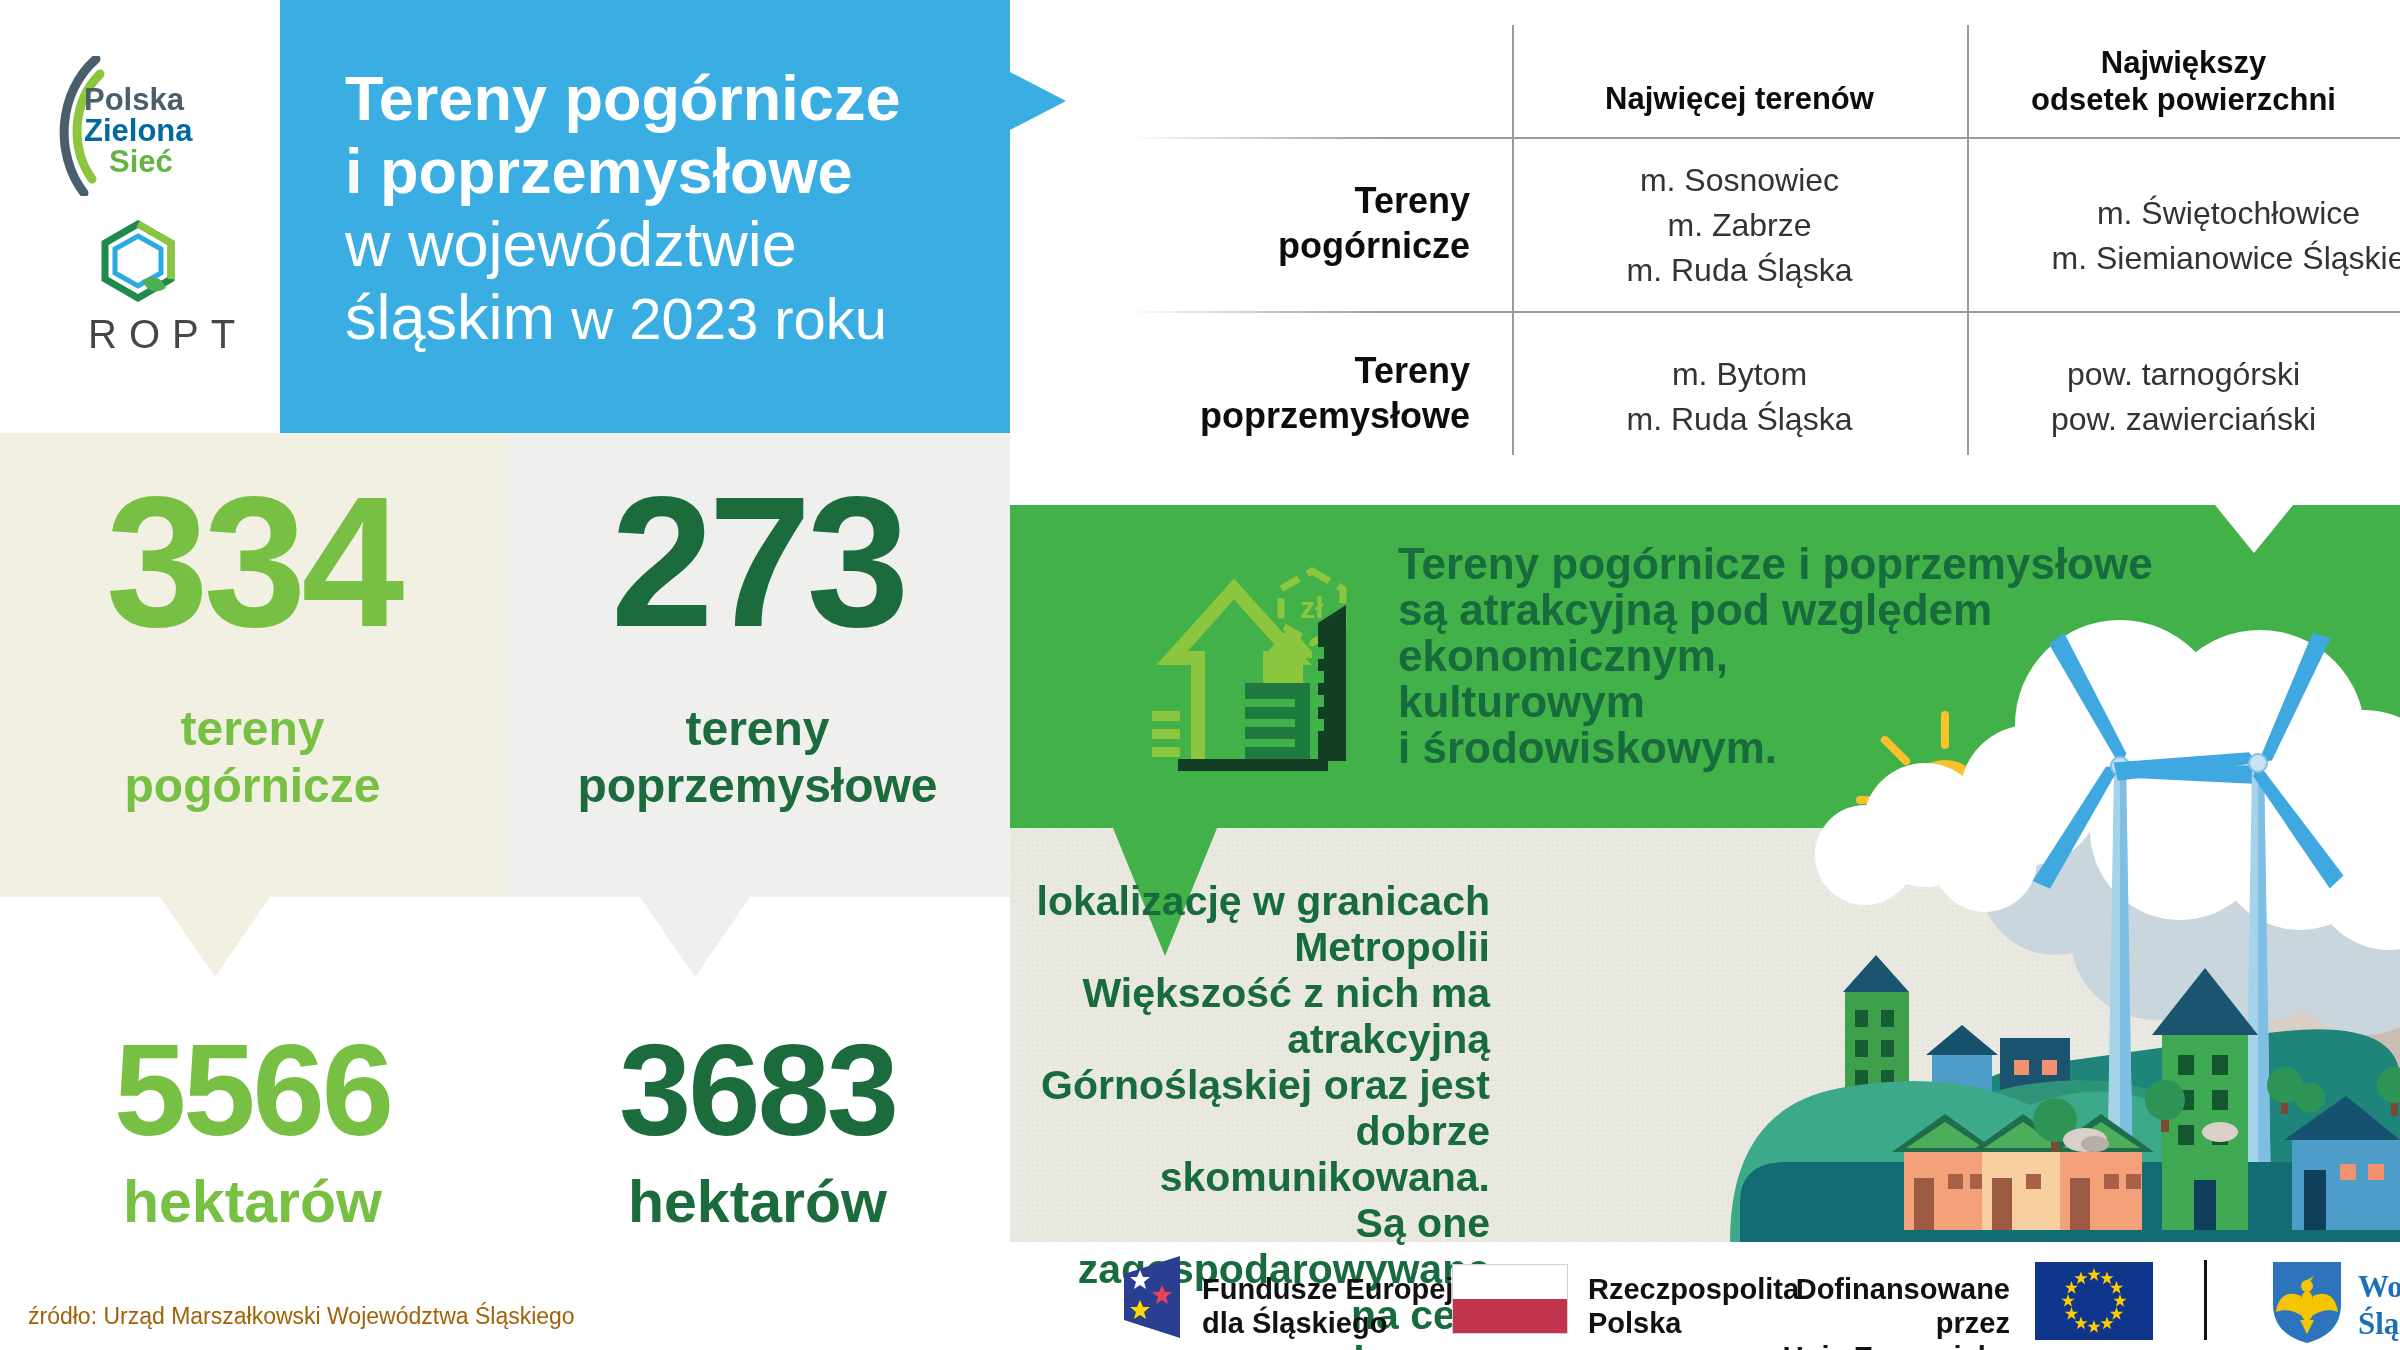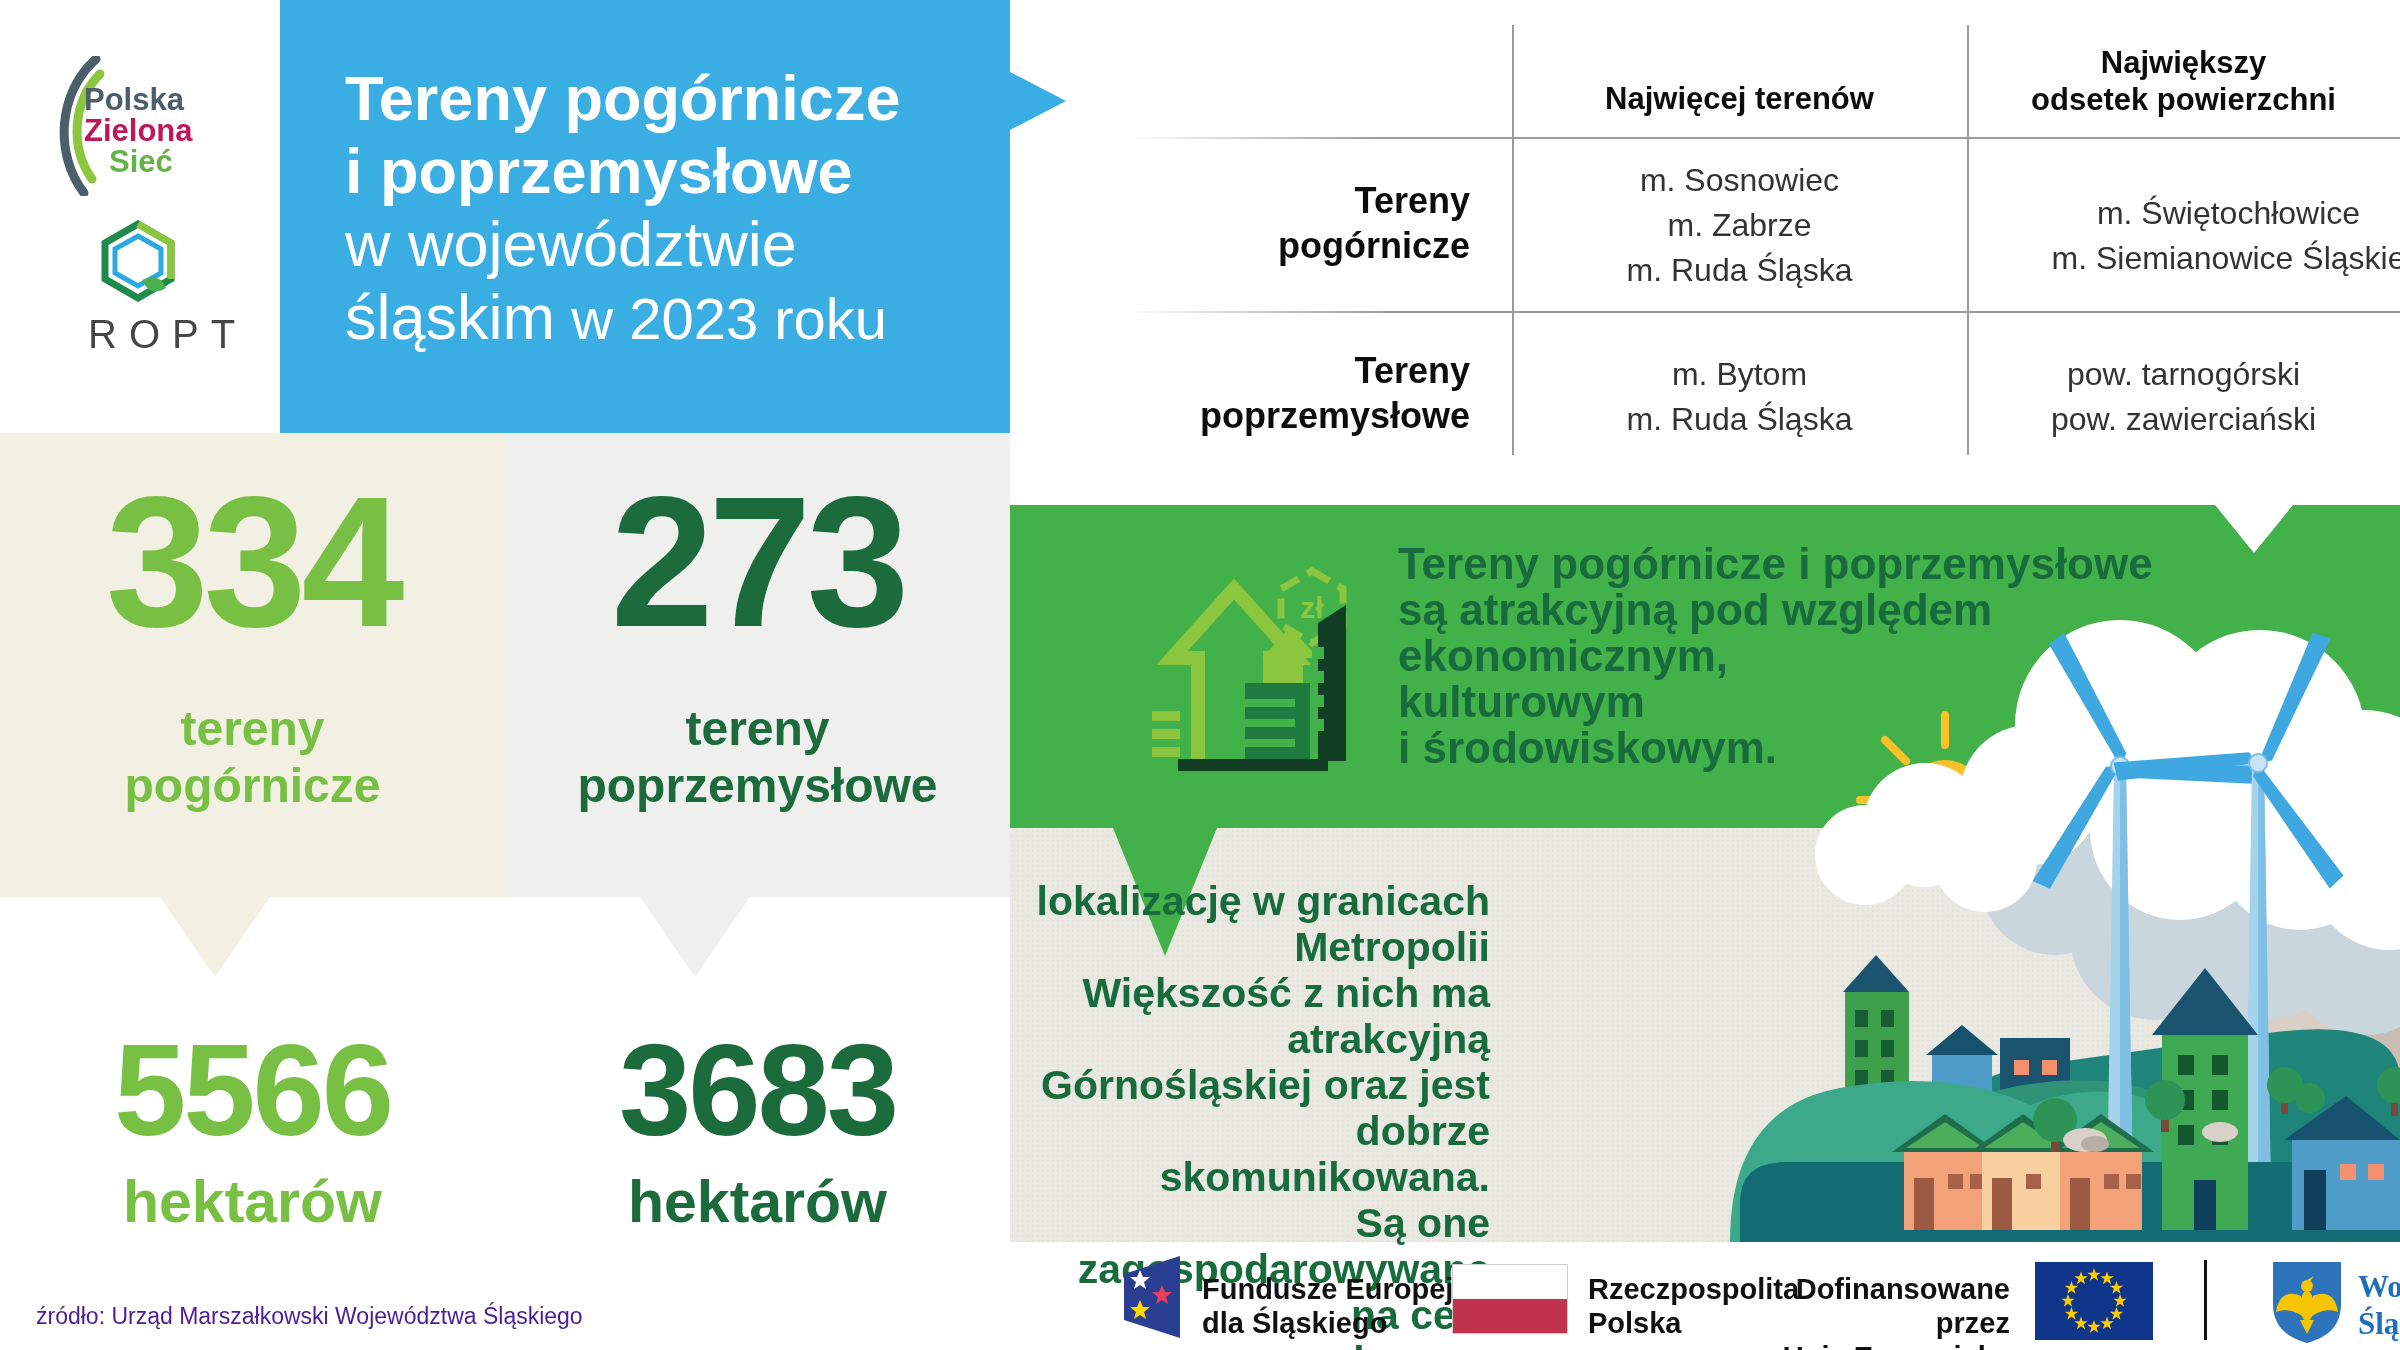--- a/index.html
+++ b/index.html
@@ -4,21 +4,21 @@
 <style>
   html,body{margin:0;padding:0;background:#ffffff;}
   #stage{position:relative;width:2400px;height:1350px;overflow:hidden;background:#ffffff;
          font-family:"Liberation Sans",sans-serif;}
   .abs{position:absolute;}
   .pre{white-space:pre-line;}
 
   
   .pzs-text{left:84px;top:84px;font-weight:700;font-size:31px;line-height:31px;}
   .pzs-polska{color:#4A5E6B;}
-  .pzs-zielona{color:#be185d;}
+  .pzs-zielona{color:#0369a1;}
   .pzs-siec{color:#64B445;margin-left:25px;}
   .ropt-label{left:68px;top:312px;width:140px;text-align:center;font-size:40px;letter-spacing:12px;
               color:#464646;font-weight:500;margin-left:20px;}
 
   
   .blue-box{left:280px;top:0;width:730px;height:433px;background:#3AAEE3;}
   .blue-arrow-right{left:1010px;top:72px;width:0;height:0;border-top:29px solid transparent;
       border-bottom:29px solid transparent;border-left:56px solid #3AAEE3;}
   .blue-arrow-down{left:473px;top:433px;width:0;height:0;border-left:33px solid transparent;
       border-right:33px solid transparent;border-top:55px solid #3AAEE3;}
@@ -42,21 +42,21 @@
       border-right:55px solid transparent;border-top:80px solid #F1F0E2;}
   .gray-arrow{left:640px;top:897px;width:0;height:0;border-left:55px solid transparent;
       border-right:55px solid transparent;border-top:80px solid #EFEFED;}
   .big-num{width:505px;text-align:center;font-size:185px;line-height:185px;font-weight:800;
       letter-spacing:-5px;top:470px;}
   .box-label{width:505px;text-align:center;font-size:48px;line-height:57px;font-weight:700;top:700px;}
   .lg{color:#77C043;} .dg{color:#1B6B3C;}
   .mid-num{width:505px;text-align:center;font-size:130px;line-height:130px;font-weight:800;
       letter-spacing:-3px;top:1025px;}
   .mid-label{width:505px;text-align:center;font-size:59px;line-height:60px;font-weight:700;top:1172px;}
-  .source{left:28px;top:1303px;font-size:23px;color:#4c1d95;margin-left:8px;}
+  .source{left:28px;top:1303px;font-size:23px;color:#a16207;}
 
   
   .green-box{left:1010px;top:505px;width:1390px;height:323px;background:#43B149;}
   .green-notch{left:2215px;top:505px;width:0;height:0;border-left:39px solid transparent;
       border-right:39px solid transparent;border-top:48px solid #ffffff;}
   .green-arrow{left:1113px;top:828px;width:0;height:0;border-left:52px solid transparent;
       border-right:52px solid transparent;border-top:128px solid #43B149;}
   .green-text{left:1398px;top:541px;font-size:44px;line-height:46px;color:#176B3C;}
   .green-text .w6{font-weight:600;}
   .green-text .w8{font-weight:800;}

